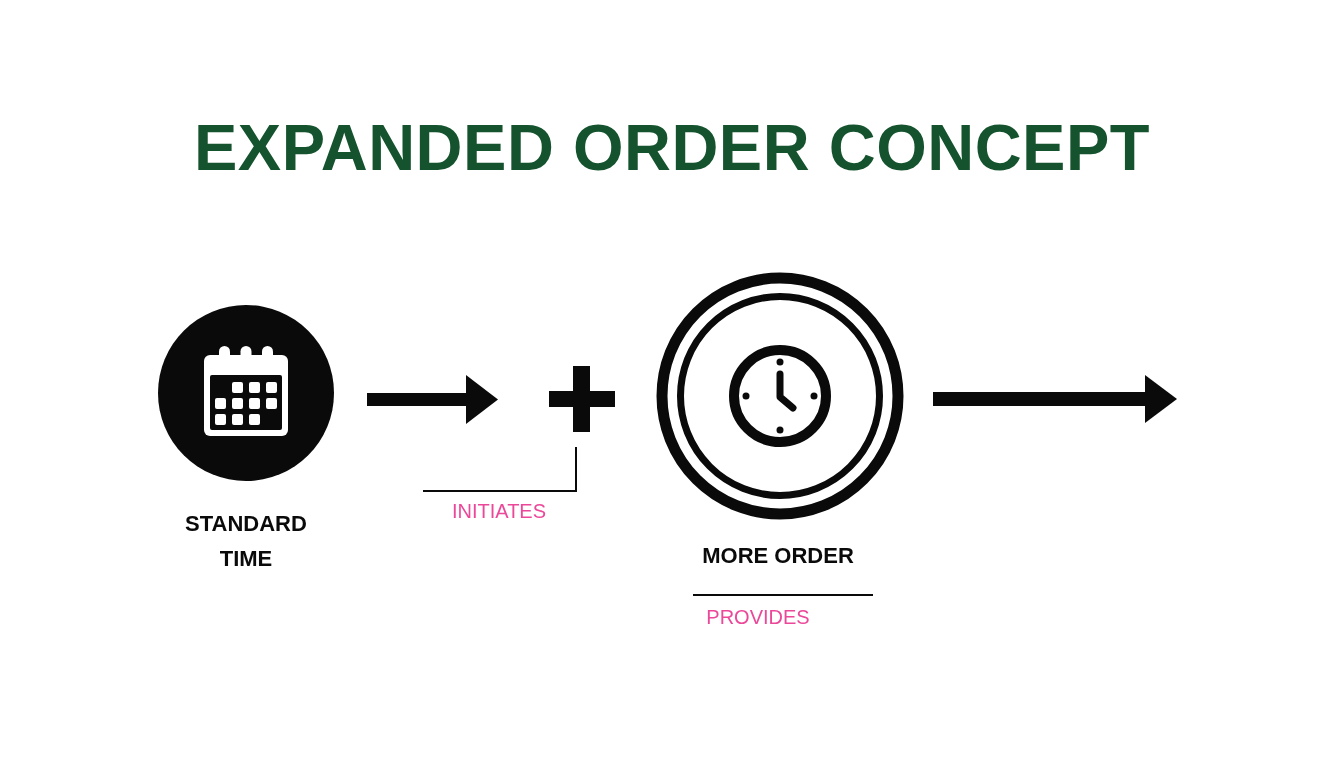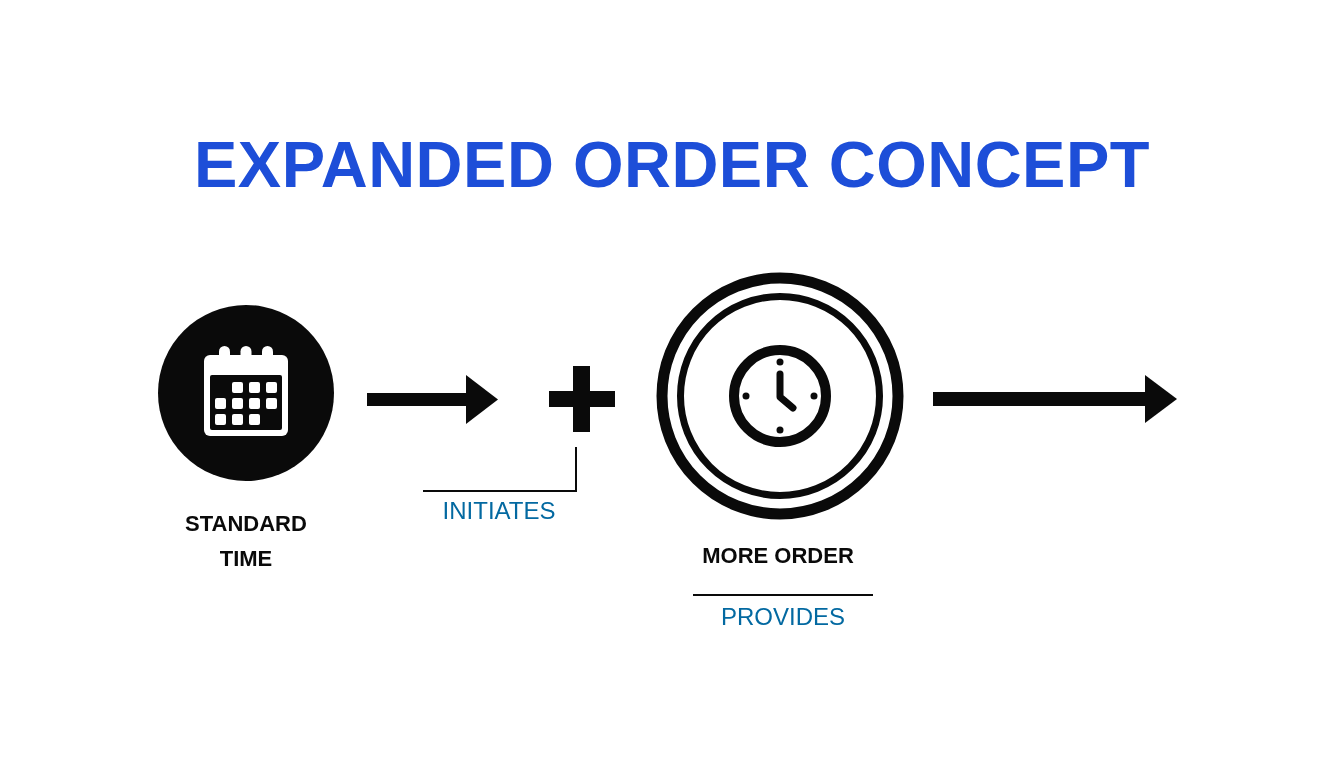--- a/index.html
+++ b/index.html
@@ -12,46 +12,46 @@
     }
     body {
       position: relative;
       font-family: "Liberation Sans", sans-serif;
       color: #0a0a0a;
     }
     .abs { position: absolute; }
     .title {
       left: 0;
       width: 1344px;
-      top: 129px;
+      top: 112px;
       text-align: center;
       font-family: "Liberation Sans", sans-serif;
       font-weight: bold;
       font-size: 65px;
       line-height: 72px;
       letter-spacing: 0.5px;
-      color: #1d4ed8;
+      color: #14532d;
       white-space: nowrap;
     }
     .label-bold {
       font-family: "Liberation Sans", sans-serif;
       font-weight: bold;
       font-size: 22px;
       line-height: 35px;
       text-align: center;
       color: #0a0a0a;
       white-space: nowrap;
     }
     .label-thin {
       font-family: "Liberation Sans", sans-serif;
       font-weight: normal;
-      font-size: 24px;
+      font-size: 20px;
       line-height: 26px;
       text-align: center;
-      color: #0369a1;
+      color: #ec4899;
       white-space: nowrap;
     }
     svg.diagram {
       position: absolute;
       left: 0;
       top: 0;
       width: 1344px;
       height: 768px;
     }
   </style>
@@ -124,13 +124,13 @@
     <polygon points="1145,375 1177,399 1145,423" fill="#0a0a0a"></polygon>
   </g>
 </svg>
 
 <div class="abs label-bold" style="left:146px; top:506px; width:200px;">STANDARD</div>
 <div class="abs label-bold" style="left:146px; top:541px; width:200px;">TIME</div>
 
 <div class="abs label-thin" style="left:419px; top:498px; width:160px;">INITIATES</div>
 
 <div class="abs label-bold" style="left:678px; top:538px; width:200px;">MORE ORDER</div>
-<div class="abs label-thin" style="left:683px; top:604px; width:200px;">PROVIDES</div>
+<div class="abs label-thin" style="left:658px; top:604px; width:200px;">PROVIDES</div>
 
 </body></html>

